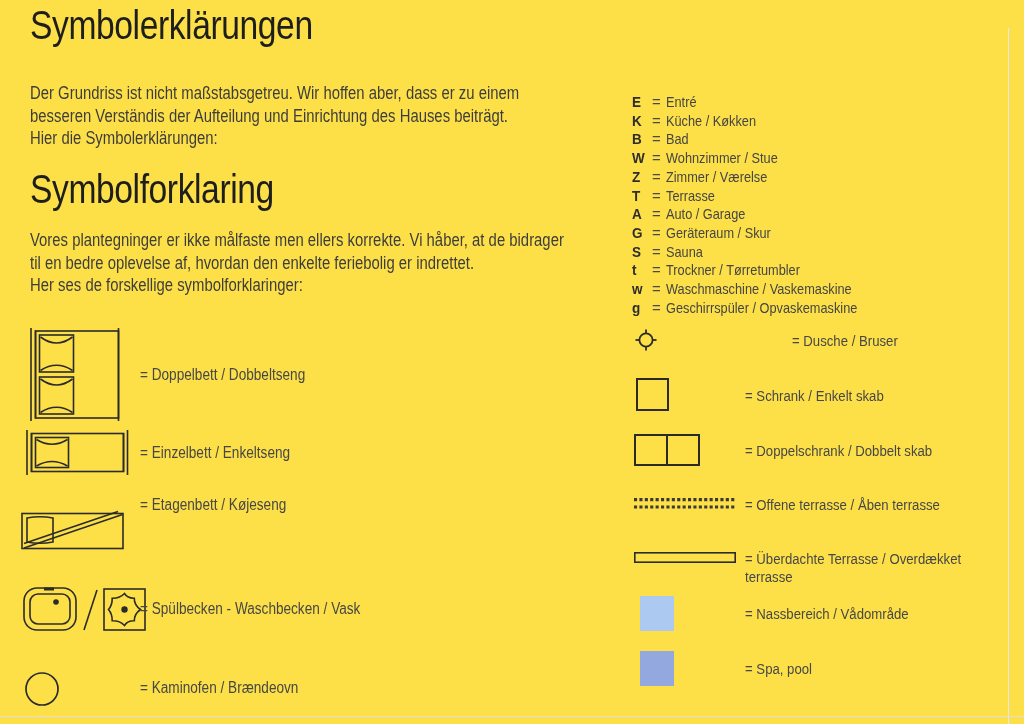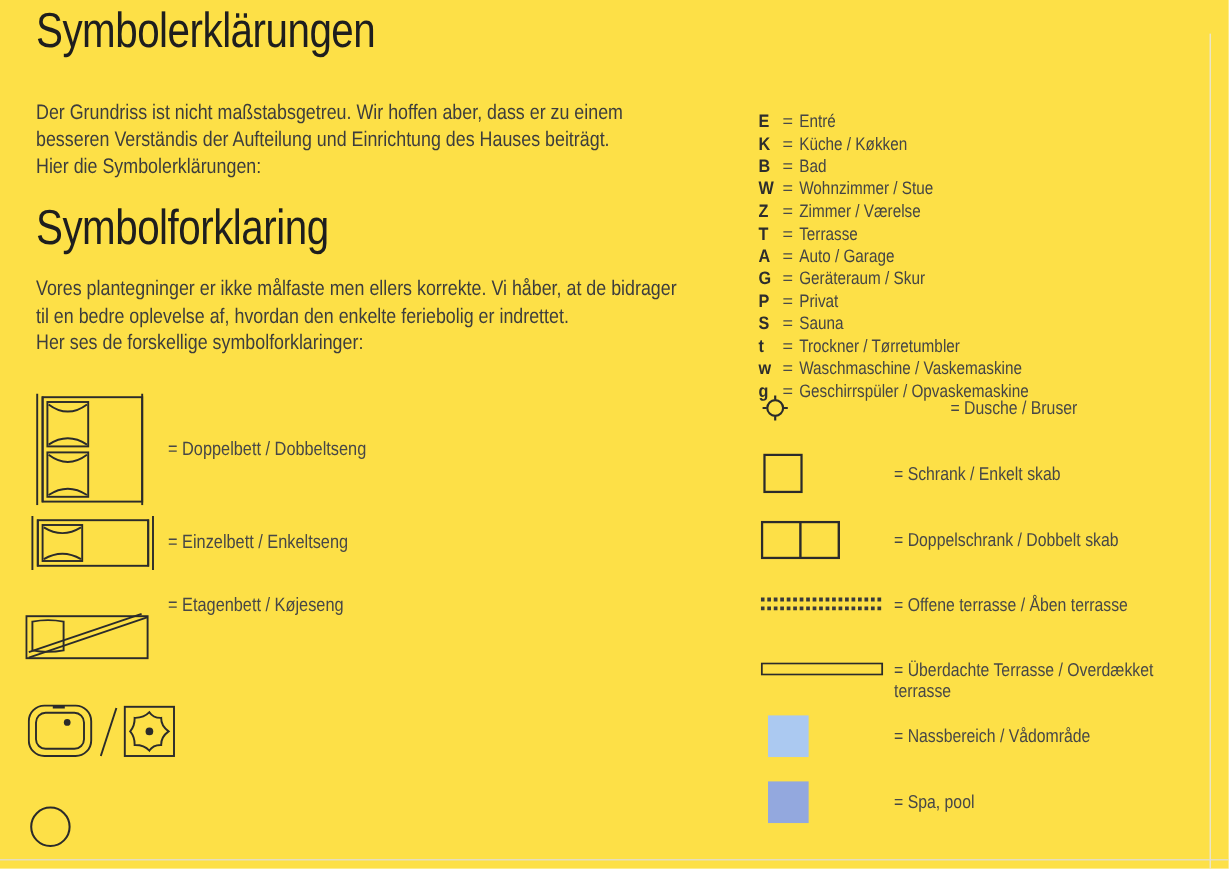--- a/index.html
+++ b/index.html
@@ -51,21 +51,20 @@
 
   <div id="letter-codes">
     <div class="code-row"><span class="code-letter">E</span><span class="code-eq">=</span><span class="code-label cond">Entré</span></div>
     <div class="code-row"><span class="code-letter">K</span><span class="code-eq">=</span><span class="code-label cond">Küche / Køkken</span></div>
     <div class="code-row"><span class="code-letter">B</span><span class="code-eq">=</span><span class="code-label cond">Bad</span></div>
     <div class="code-row"><span class="code-letter">W</span><span class="code-eq">=</span><span class="code-label cond">Wohnzimmer / Stue</span></div>
     <div class="code-row"><span class="code-letter">Z</span><span class="code-eq">=</span><span class="code-label cond">Zimmer / Værelse</span></div>
     <div class="code-row"><span class="code-letter">T</span><span class="code-eq">=</span><span class="code-label cond">Terrasse</span></div>
     <div class="code-row"><span class="code-letter">A</span><span class="code-eq">=</span><span class="code-label cond">Auto / Garage</span></div>
     <div class="code-row"><span class="code-letter">G</span><span class="code-eq">=</span><span class="code-label cond">Geräteraum / Skur</span></div>
-    <div class="code-row"><span class="code-letter">P</span><span class="code-eq">=</span><span class="code-label cond">Privat</span></div>
     <div class="code-row"><span class="code-letter">S</span><span class="code-eq">=</span><span class="code-label cond">Sauna</span></div>
     <div class="code-row"><span class="code-letter">t</span><span class="code-eq">=</span><span class="code-label cond">Trockner / Tørretumbler</span></div>
     <div class="code-row"><span class="code-letter">w</span><span class="code-eq">=</span><span class="code-label cond">Waschmaschine / Vaskemaskine</span></div>
     <div class="code-row"><span class="code-letter">g</span><span class="code-eq">=</span><span class="code-label cond">Geschirrspüler / Opvaskemaskine</span></div>
   </div>
 
   <div class="abs" style="left:29px; top:328px;">
     <svg width="93" height="93" viewBox="0 0 93 93" fill="none" stroke="#2b2b2b" stroke-width="1.6">
       <line x1="2" y1="0" x2="2" y2="93"></line>
       <line x1="6.5" y1="2.5" x2="6.5" y2="90.5"></line>
@@ -116,25 +115,31 @@
       <rect x="1" y="5" width="52" height="42" rx="13"></rect>
       <rect x="7" y="11" width="40" height="30" rx="8"></rect>
       <circle cx="33" cy="19" r="2.8" fill="#2b2b2b" stroke="none"></circle>
       <line x1="21" y1="6" x2="31" y2="6" stroke-width="3"></line>
       <line x1="61" y1="47" x2="74" y2="7"></line>
       <rect x="81" y="6" width="41" height="41"></rect>
       <path d="M117.5,26.5 Q111.1,31.1 111.3,37.8 Q104.6,37.6 101.5,42.5 Q96.9,37.6 89.2,37.8 Q89.4,31.1 85.5,26.5 Q89.4,21.9 89.2,15.2 Q96.9,15.4 101.5,10.5 Q104.6,15.4 111.3,15.2 Q111.1,21.9 117.5,26.5 Z"></path>
       <circle cx="101.5" cy="26.5" r="3.2" fill="#2b2b2b" stroke="none"></circle>
     </svg>
   </div>
+  <div class="abs sym-label" style="left:140px; top:600px;">
+    <span class="cond">= Spülbecken - Waschbecken / Vask</span>
+  </div>
 
   <div class="abs" style="left:24px; top:671px;">
     <svg width="36" height="36" viewBox="0 0 36 36" fill="none" stroke="#2b2b2b" stroke-width="1.7">
       <circle cx="18" cy="18" r="16"></circle>
     </svg>
+  </div>
+  <div class="abs sym-label" style="left:140px; top:679px;">
+    <span class="cond">= Kaminofen / Brændeovn</span>
   </div>
 
   <div class="abs" style="left:633px; top:327px;">
     <svg width="26" height="26" viewBox="0 0 26 26" fill="none" stroke="#2b2b2b" stroke-width="1.8">
       <circle cx="13" cy="13" r="6.6"></circle>
       <line x1="13" y1="2.5" x2="13" y2="6"></line>
       <line x1="13" y1="20" x2="13" y2="23.5"></line>
       <line x1="2.5" y1="13" x2="6" y2="13"></line>
       <line x1="20" y1="13" x2="23.5" y2="13"></line>
     </svg>

